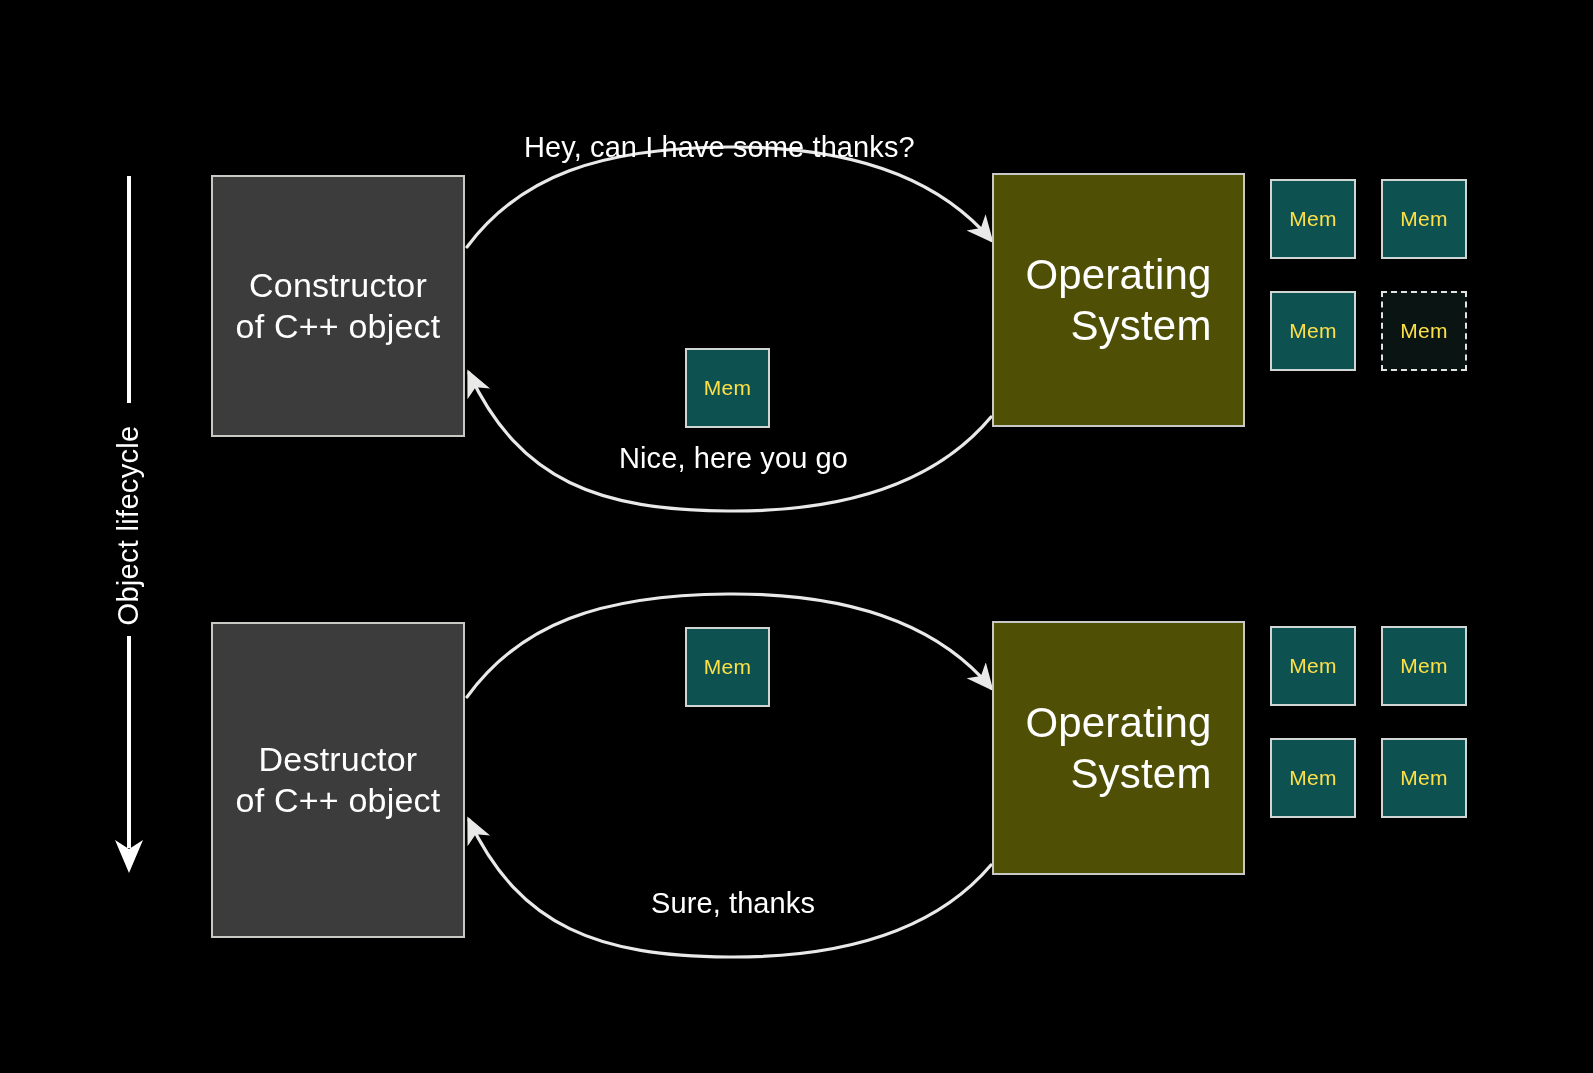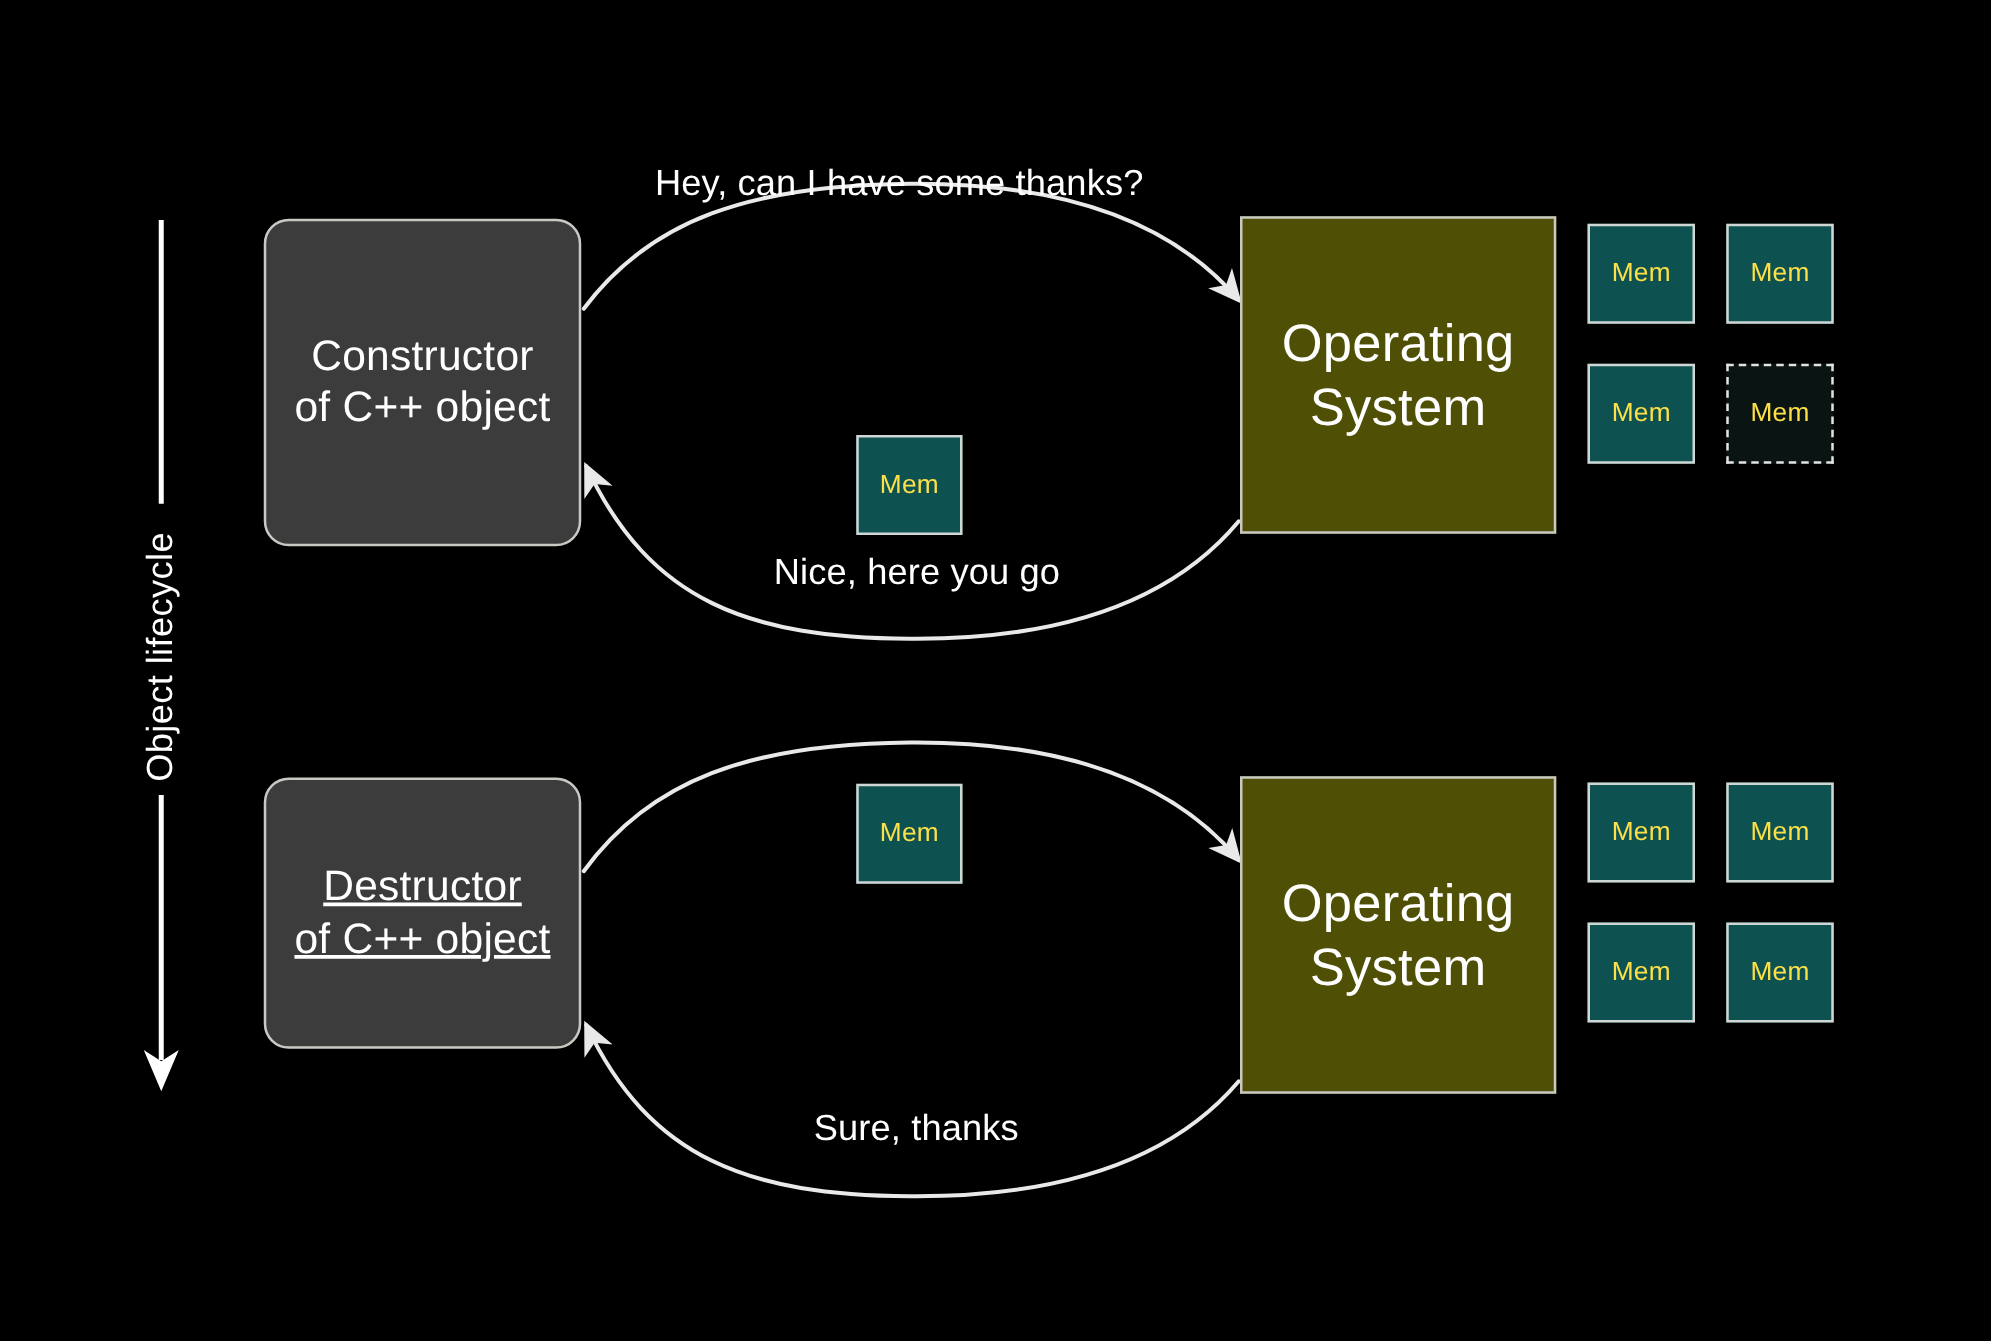--- a/index.html
+++ b/index.html
@@ -29,22 +29,22 @@
     align-items: center;
     justify-content: center;
     text-align: center;
     border: 2px solid #c9c9c4;
     color: #ffffff;
     line-height: 1.22;
     letter-spacing: 0.2px;
   }
   .actor-box .line { display: block; white-space: nowrap; }
 
-  .box-gray  { background: #3c3c3c; border-radius: 20px; }
-  .box-olive { background: #4f5005; }
+  .box-gray  { background: #3c3c3c; }
+  .box-olive { background: #4f5005; text-align: right; }
 
   .actor-label-sm { font-size: 34px; }
   .actor-label-lg { font-size: 42px; }
 
   
   .mem {
     display: flex;
     align-items: center;
     justify-content: center;
     background: #0d5250;
@@ -160,21 +160,21 @@
   <div class="abs mem" style="left:1381px; top:179px; width:86px; height:80px;">
     <span>Mem</span>
   </div>
   <div class="abs mem" style="left:1270px; top:291px; width:86px; height:80px;">
     <span>Mem</span>
   </div>
   <div class="abs mem free" style="left:1381px; top:291px; width:86px; height:80px;">
     <span>Mem</span>
   </div>
 
-  <div class="abs actor-box box-gray actor-label-sm" style="left:211px; top:622px; width:254px; height:217px;text-decoration:underline;">
+  <div class="abs actor-box box-gray actor-label-sm" style="left:211px; top:622px; width:254px; height:316px;">
     <div>
       <span class="line">Destructor</span>
       <span class="line">of C++ object</span>
     </div>
   </div>
 
 
   <div class="abs mem" style="left:685px; top:627px; width:85px; height:80px;">
     <span>Mem</span>
   </div>

